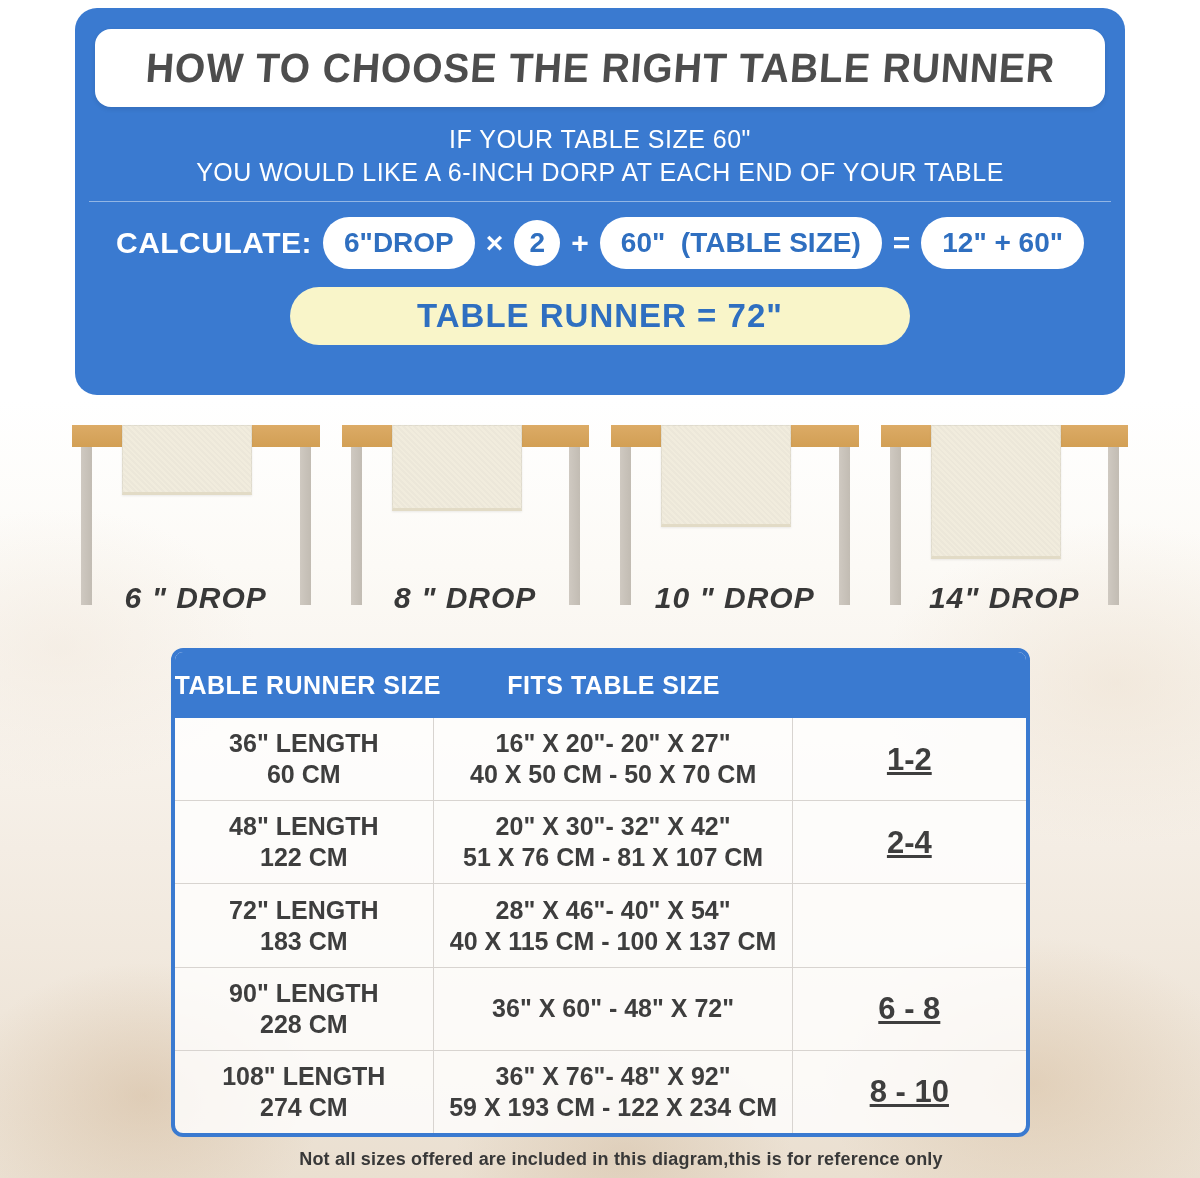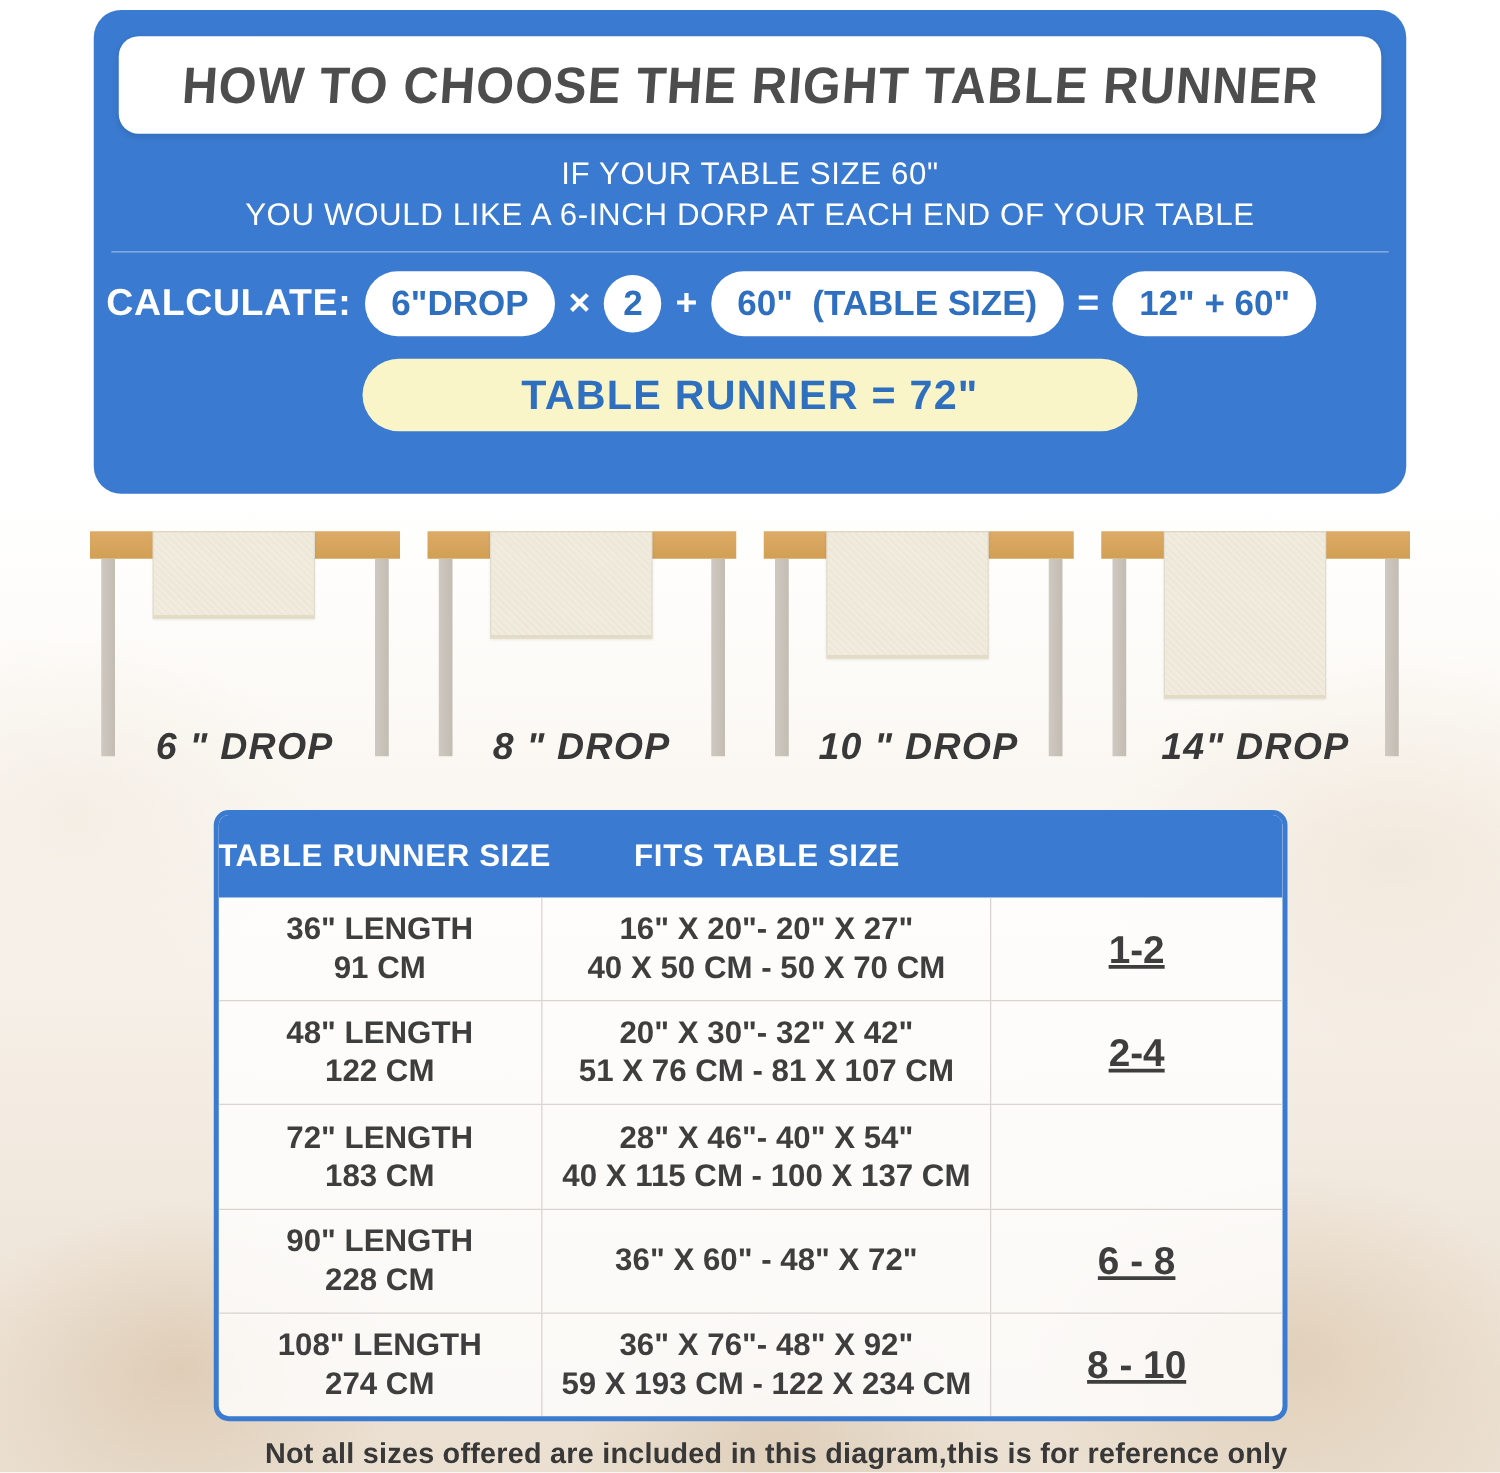--- a/index.html
+++ b/index.html
@@ -56,21 +56,21 @@
     color:#fff;text-align:center;font-weight:400;
     font-size:25px;line-height:33px;letter-spacing:.5px;
   }
   .intro-line.first{margin-top:16px;}
   .hr-divider{
     border:none;border-top:1px solid rgba(255,255,255,.45);
     margin:12px 14px 0;
   }
   .calc-row{
     margin-top:15px;
-    display:flex;align-items:center;gap:11px;
+    display:flex;align-items:center;justify-content:center;gap:11px;
     padding:0 10px;
   }
   .calc-label{color:#fff;font-size:30px;font-weight:800;letter-spacing:.5px;white-space:pre;}
   .pill{
     background:#fff;color:var(--accent-blue);
     font-size:28px;font-weight:800;
     height:52px;padding:0 21px;border-radius:26px;
     display:inline-flex;align-items:center;white-space:pre;
   }
   .op{color:#fff;font-size:30px;font-weight:800;}
@@ -150,21 +150,21 @@
     display:flex;flex-direction:column;align-items:center;justify-content:center;
     color:var(--body-text);font-weight:700;font-size:25px;line-height:31px;
     text-align:center;white-space:pre;
   }
   .cell.c1,.cell.c2{border-right:1px solid var(--grid-line);}
   .cell.c3{font-size:31px;text-decoration:underline;}
 
   
   .footer-note{
     margin-top:12px;text-align:center;
-    font-size:23px;font-weight:700;color:var(--note-text);
+    font-size:18px;font-weight:700;color:var(--note-text);
     letter-spacing:.2px;
     margin-left:42px;
   }
 </style>
 </head>
 <body>
 
 <div class="photo-bg"></div>
 
 <div class="content">
@@ -225,21 +225,21 @@
   <section class="size-table">
     <div class="thead">
       <div class="hcell">TABLE RUNNER SIZE</div>
       <div class="hcell">FITS TABLE SIZE</div>
     </div>
     <div class="tbody">
 
       <div class="trow">
         <div class="cell c1">
           <span>36" LENGTH</span>
-          <span>91 CM</span>
+          <span>60 CM</span>
         </div>
         <div class="cell c2">
           <span>16" X 20"- 20" X 27"</span>
           <span>40 X 50 CM - 50 X 70 CM</span>
         </div>
         <div class="cell c3">1-2</div>
       </div>
 
       <div class="trow">
         <div class="cell c1">

